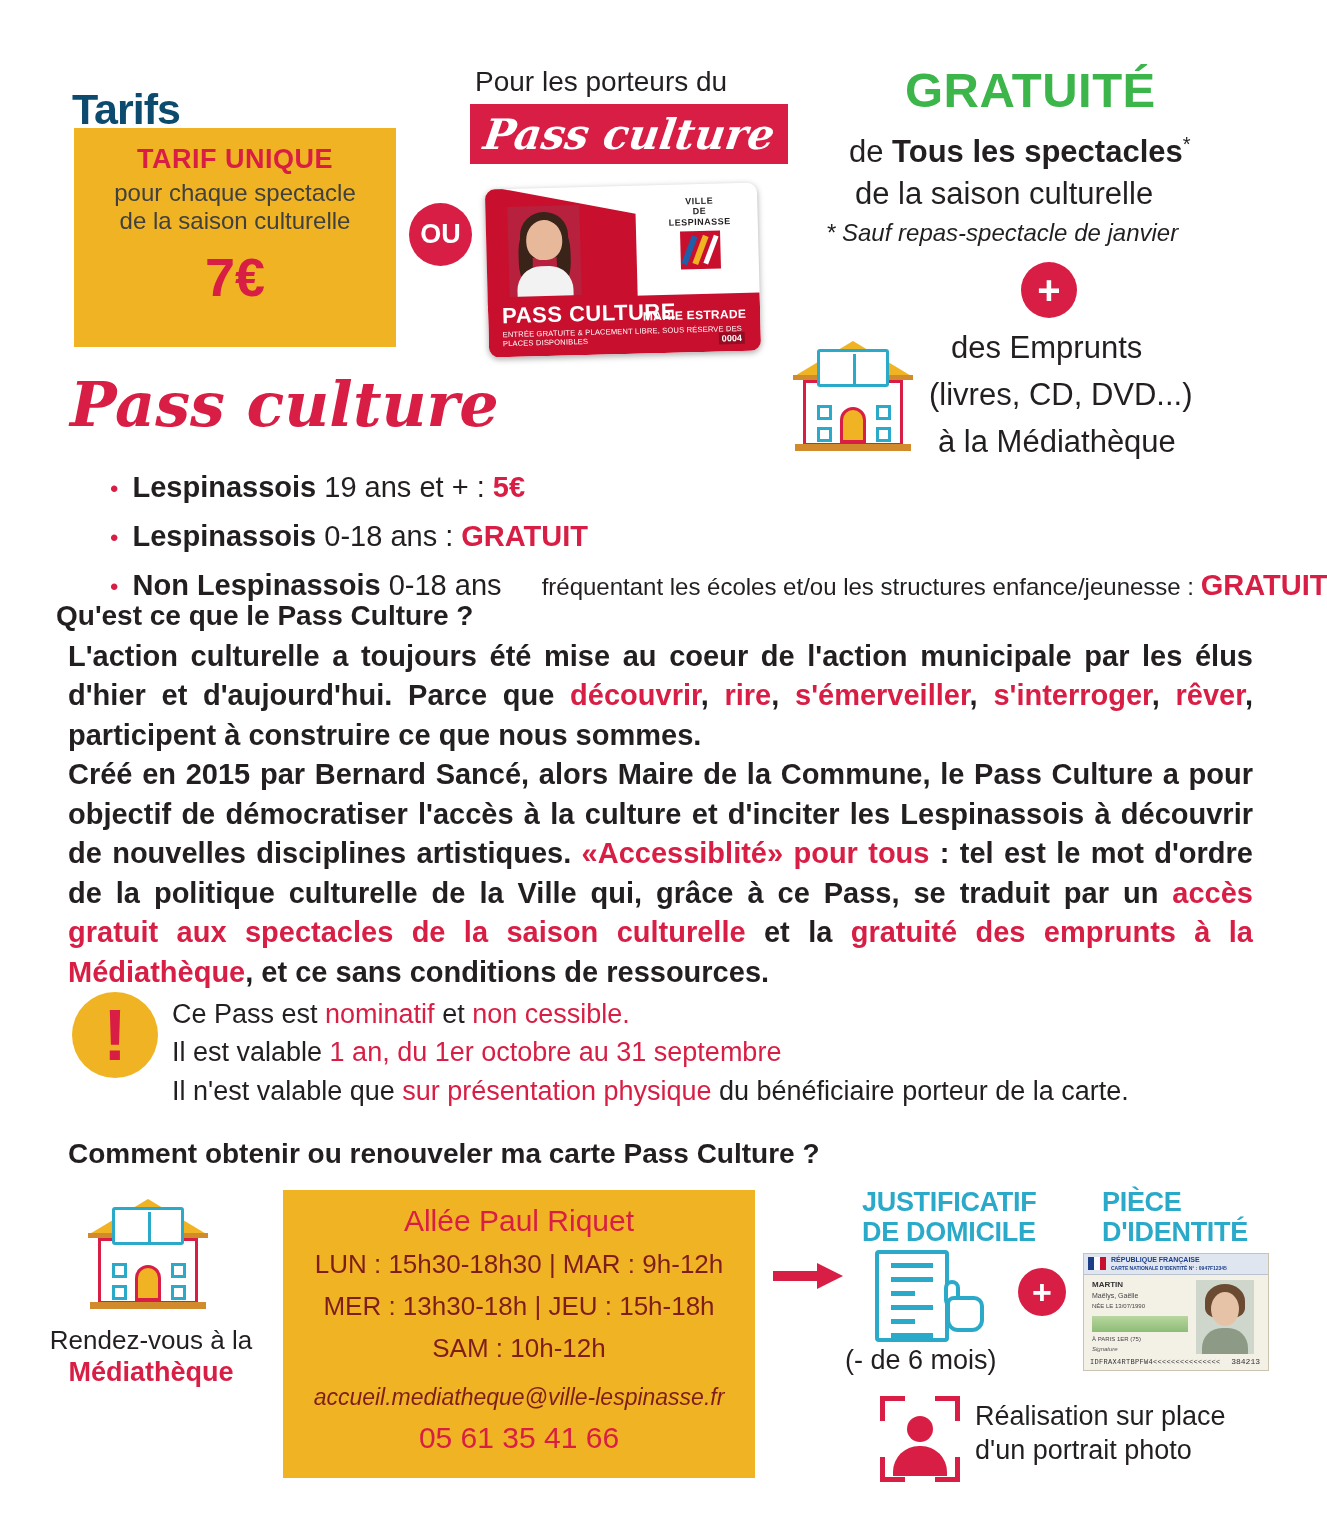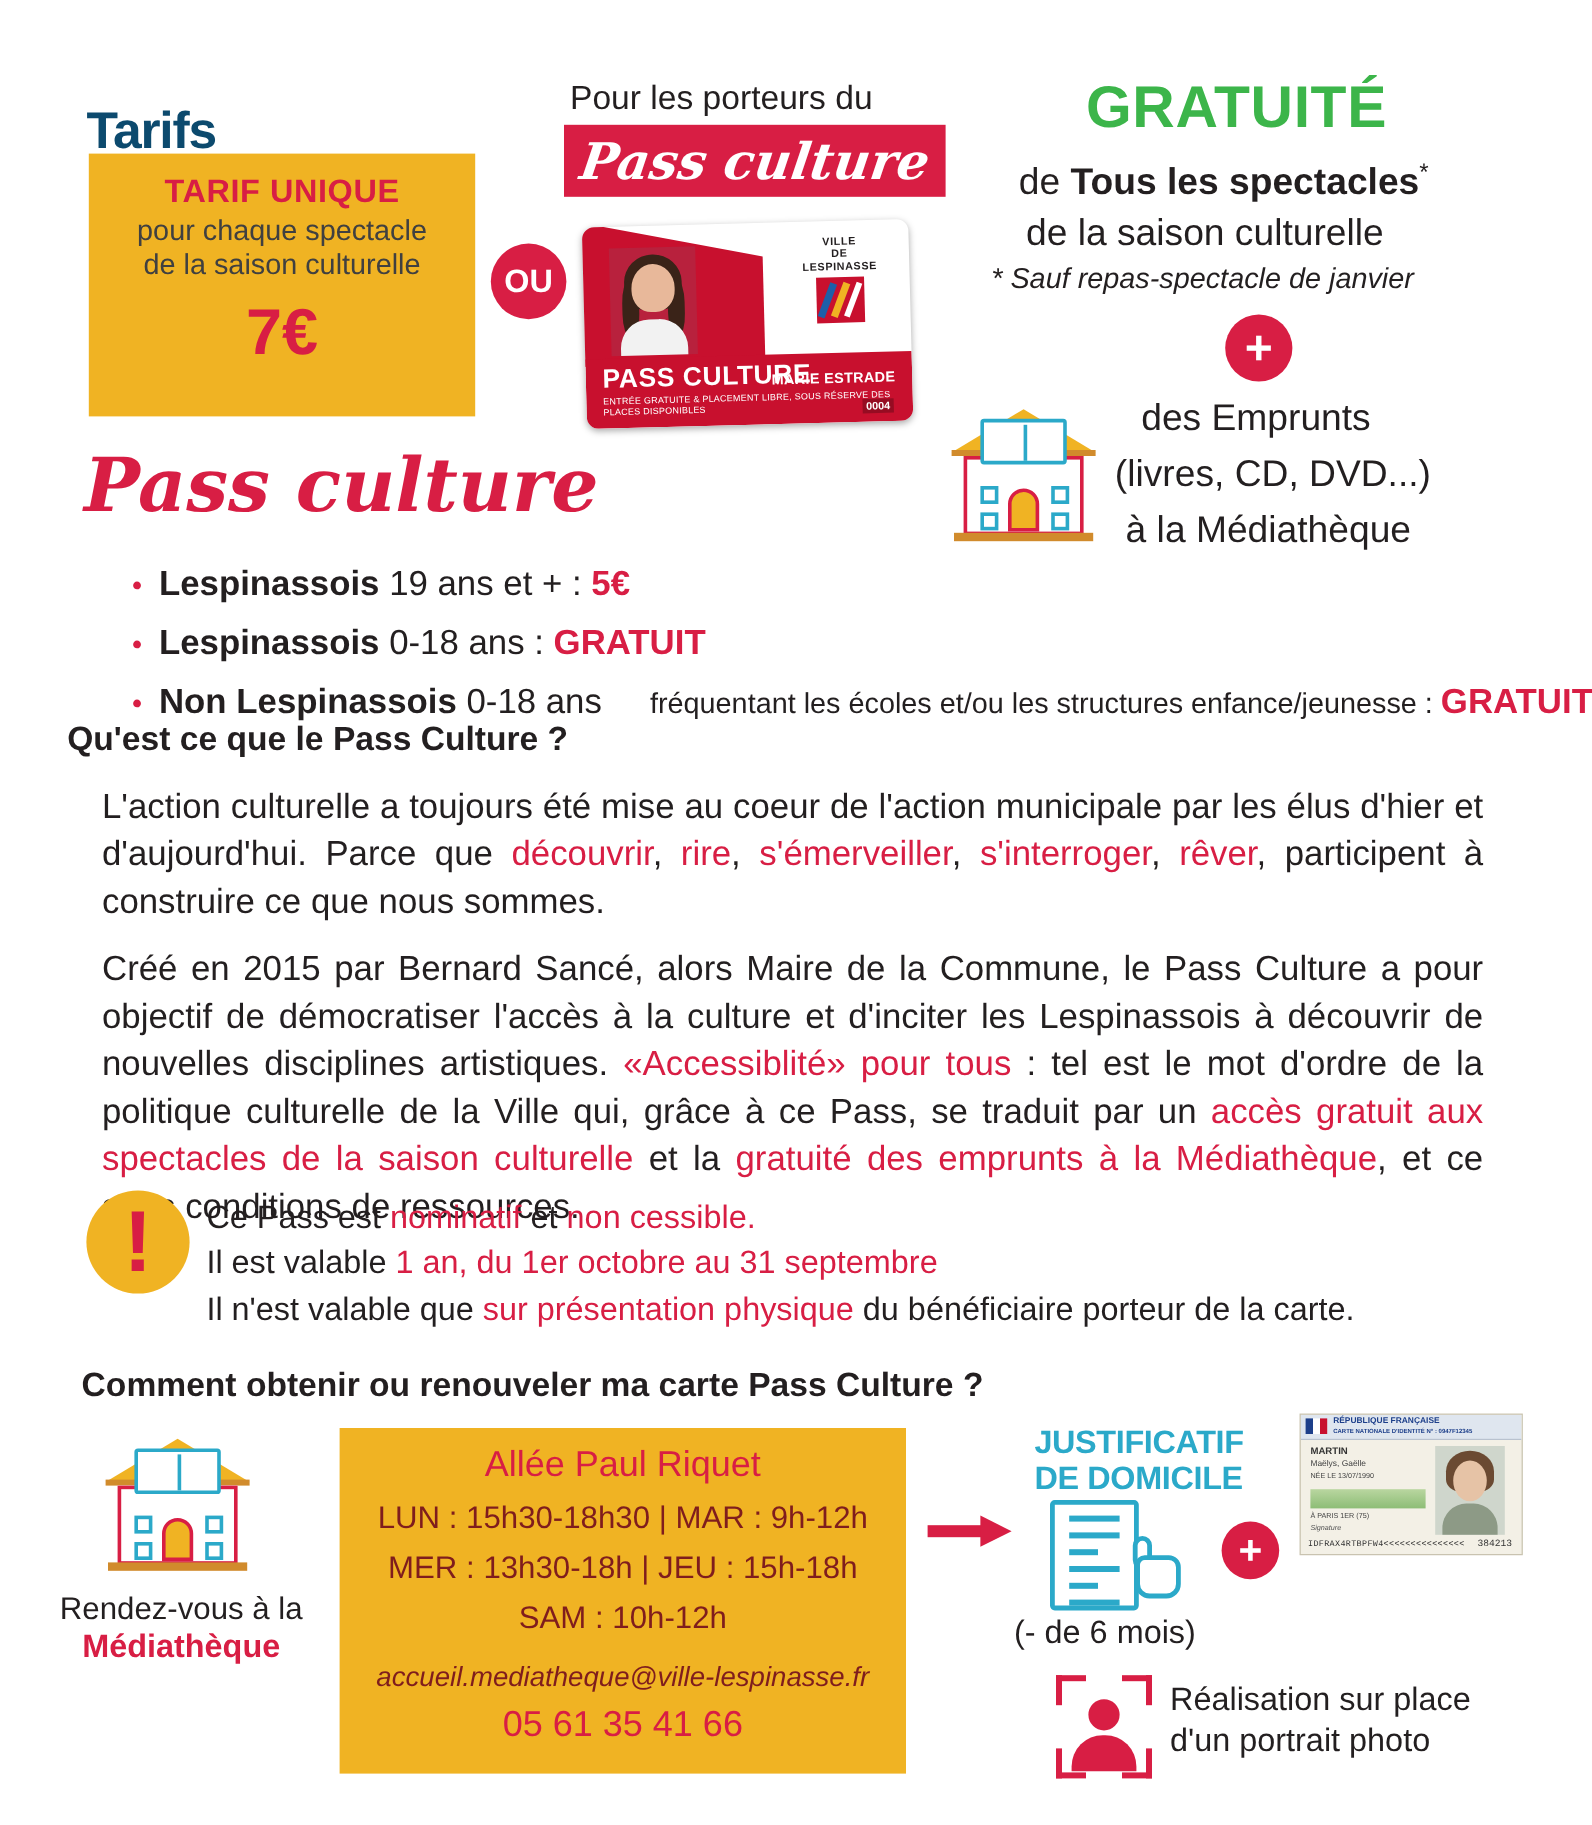--- a/index.html
+++ b/index.html
@@ -415,21 +415,21 @@
   }
   .body-text {
     position: absolute;
     left: 68px;
     top: 637px;
     width: 1185px;
     font-size: 29px;
     line-height: 1.36;
     text-align: justify;
   }
-  .body-text p { margin: 17px; }
+  .body-text p { margin: 0; font-weight: bold; }
 
   
   .warn-icon {
     position: absolute;
     left: 72px;
     top: 992px;
     width: 86px;
     height: 86px;
     border-radius: 50%;
     background: #f0b323;
@@ -584,21 +584,21 @@
     top: 1188px;
     font-size: 27px;
     font-weight: bold;
     color: #2ba9c9;
     line-height: 1.1;
     letter-spacing: -.3px;
   }
   .id-card {
     position: absolute;
     left: 1083px;
-    top: 1178px;
+    top: 1253px;
     width: 186px;
     height: 118px;
     background: #f3f0e6;
     border: 1px solid #c9c3b0;
     box-sizing: border-box;
     overflow: hidden;
   }
   .id-card .idtop {
     position: absolute; left: 0; top: 0;
     width: 100%; height: 20px;

